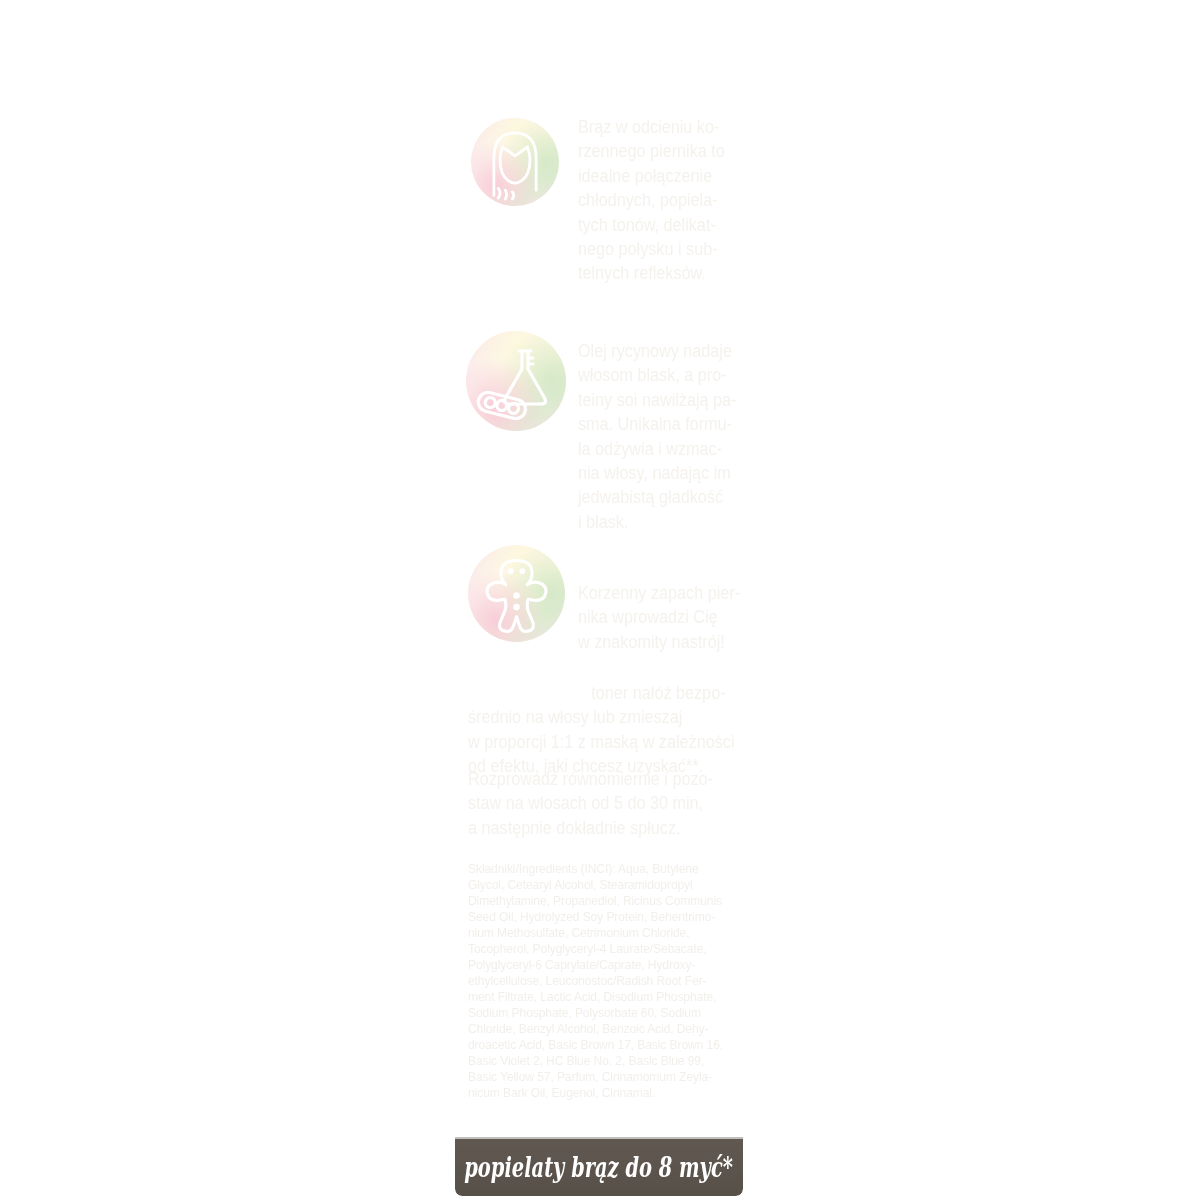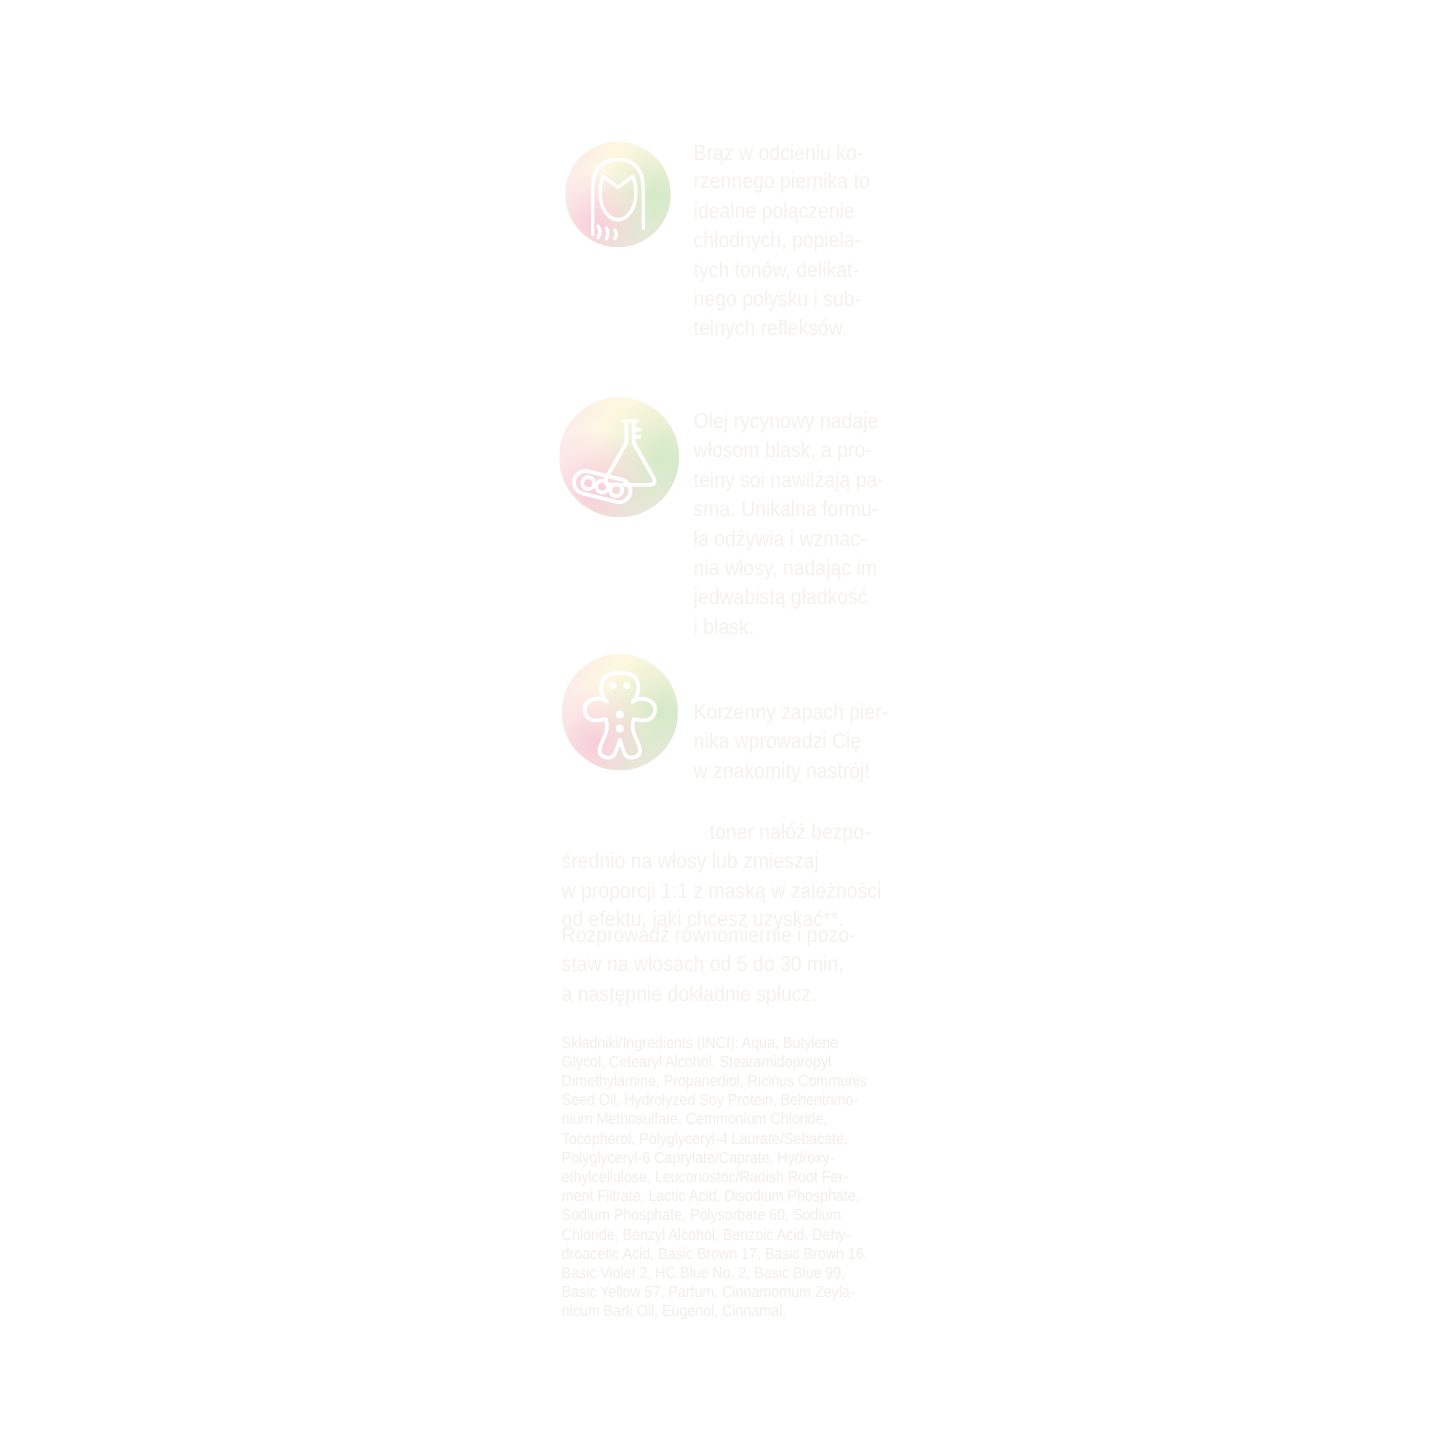--- a/index.html
+++ b/index.html
@@ -129,14 +129,17 @@
 Polyglyceryl-6 Caprylate/Caprate, Hydroxy-
 ethylcellulose, Leuconostoc/Radish Root Fer-
 ment Filtrate, Lactic Acid, Disodium Phosphate,
 Sodium Phosphate, Polysorbate 60, Sodium
 Chloride, Benzyl Alcohol, Benzoic Acid, Dehy-
 droacetic Acid, Basic Brown 17, Basic Brown 16,
 Basic Violet 2, HC Blue No. 2, Basic Blue 99,
 Basic Yellow 57, Parfum, Cinnamomum Zeyla-
 nicum Bark Oil, Eugenol, Cinnamal.</div>
 
+    <div class="footer">
+      <div class="footer-text">popielaty brąz do 8 myć*</div>
+    </div>
   </div>
 </div>
 
 </body></html>

